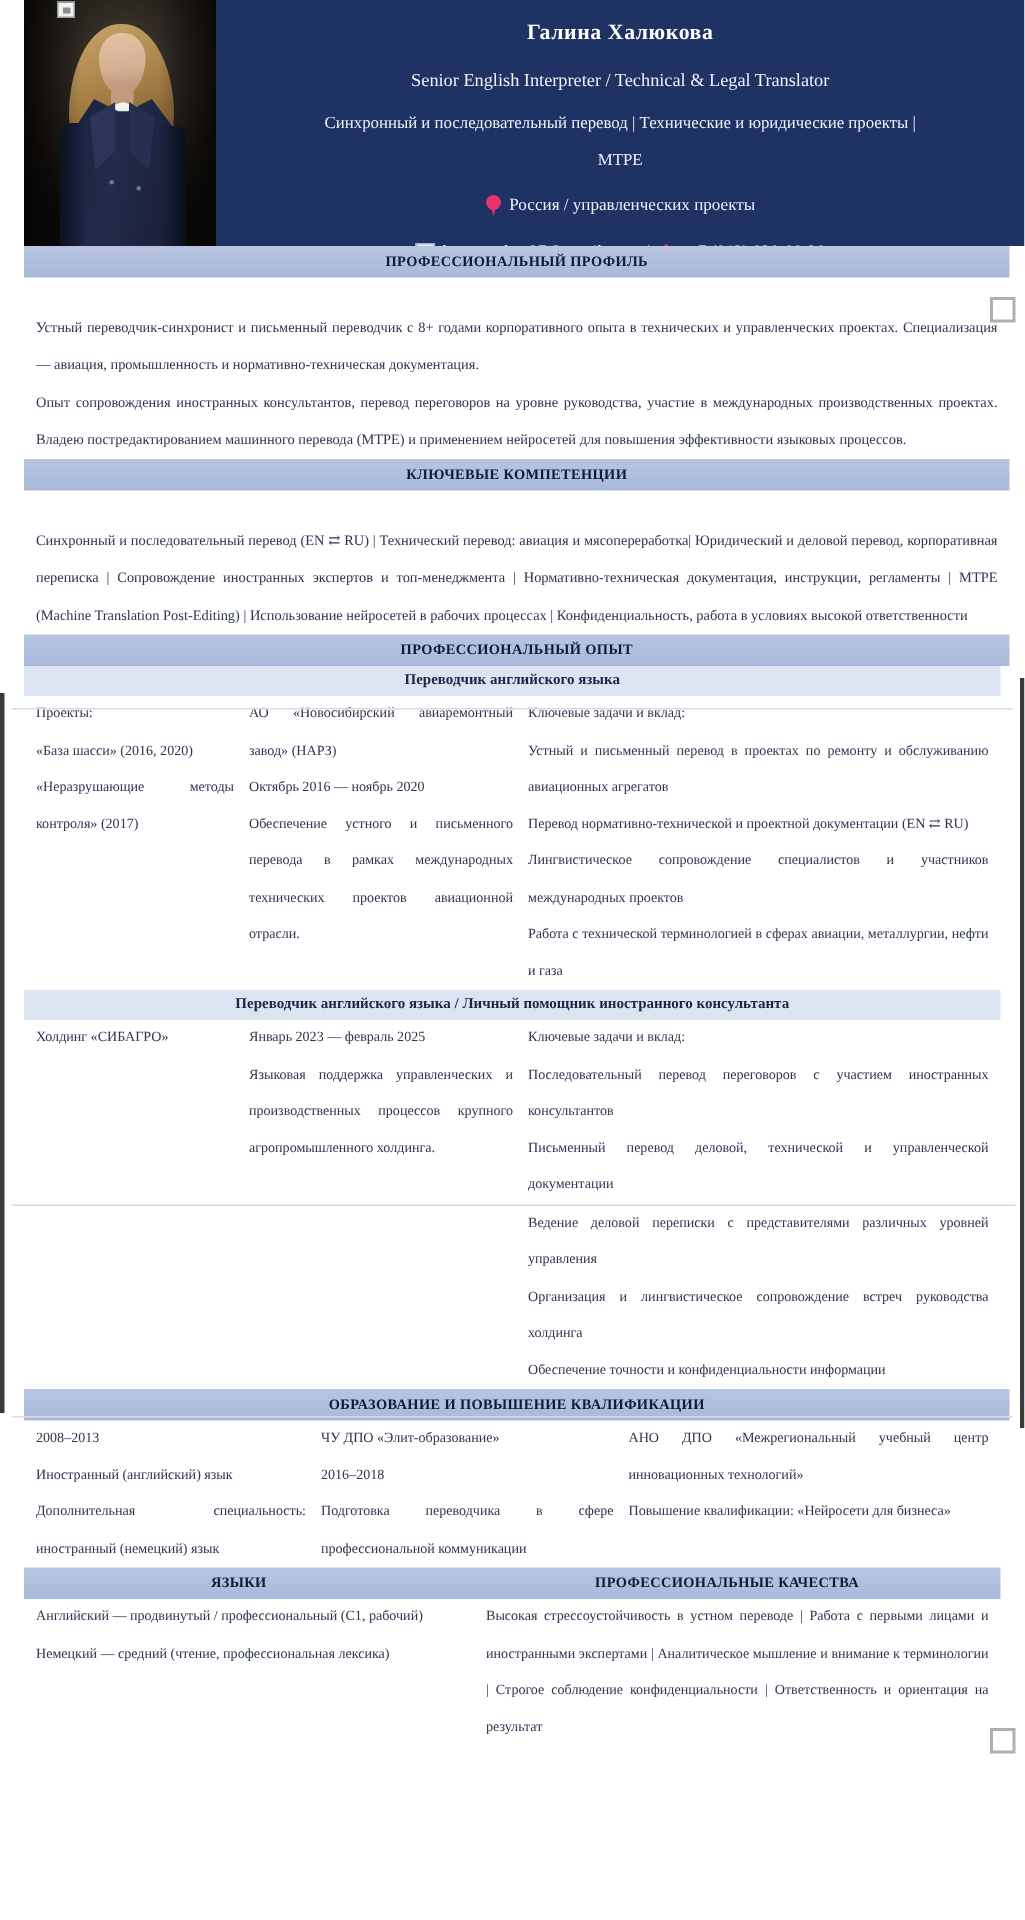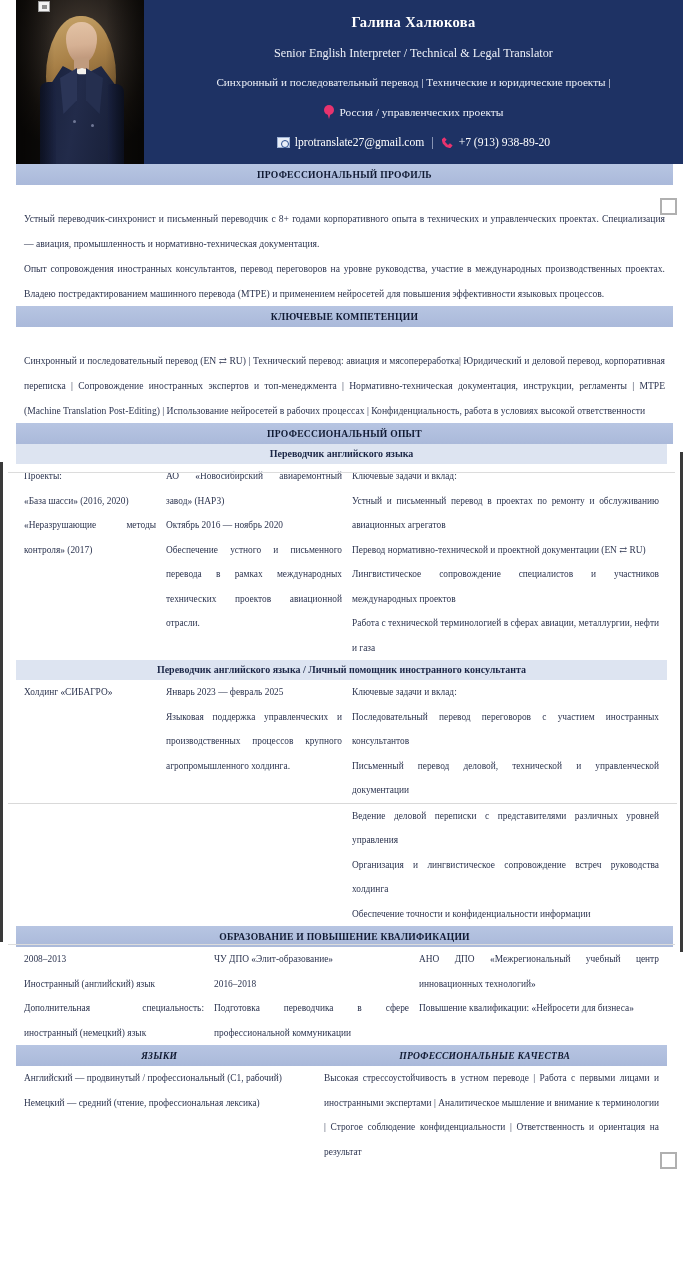--- a/index.html
+++ b/index.html
@@ -236,21 +236,20 @@
   .sec-bar.split {
     display: flex;
     padding: 0;
     align-items: center;
   }
   .sec-bar.split > div {
     flex: 1;
     text-align: center;
     font-size: 9.6px;
     font-weight: bold;
-    font-style: italic;
   }
   .sec-bar.split > div.left { flex: 0 0 44%; }
 
   .sub-bar {
     margin-left: 16px;
     margin-right: 16px;
     background: #dde4f1;
     color: #1b2646;
     font-size: 10px;
     font-weight: bold;
@@ -348,20 +347,21 @@
       <div class="btn1"></div>
       <div class="btn2"></div>
       <div class="shade"></div>
     </div>
 
     <div class="header-text">
       <div class="h-name">Галина Халюкова</div>
       <div class="h-role">Senior English Interpreter / Technical &amp; Legal Translator</div>
       <div class="h-tagline">
         <span>Синхронный и последовательный перевод | Технические и юридические проекты |</span>
+        <span class="line2">MTPE</span>
       </div>
       <div class="h-location">
         <span class="pin-icon">
             <i></i>
           </span>
         <span>Россия / управленческих проекты</span>
       </div>
       <div class="h-contact">
         <span class="mail-icon"></span>
         <span>lprotranslate27@gmail.com</span>

